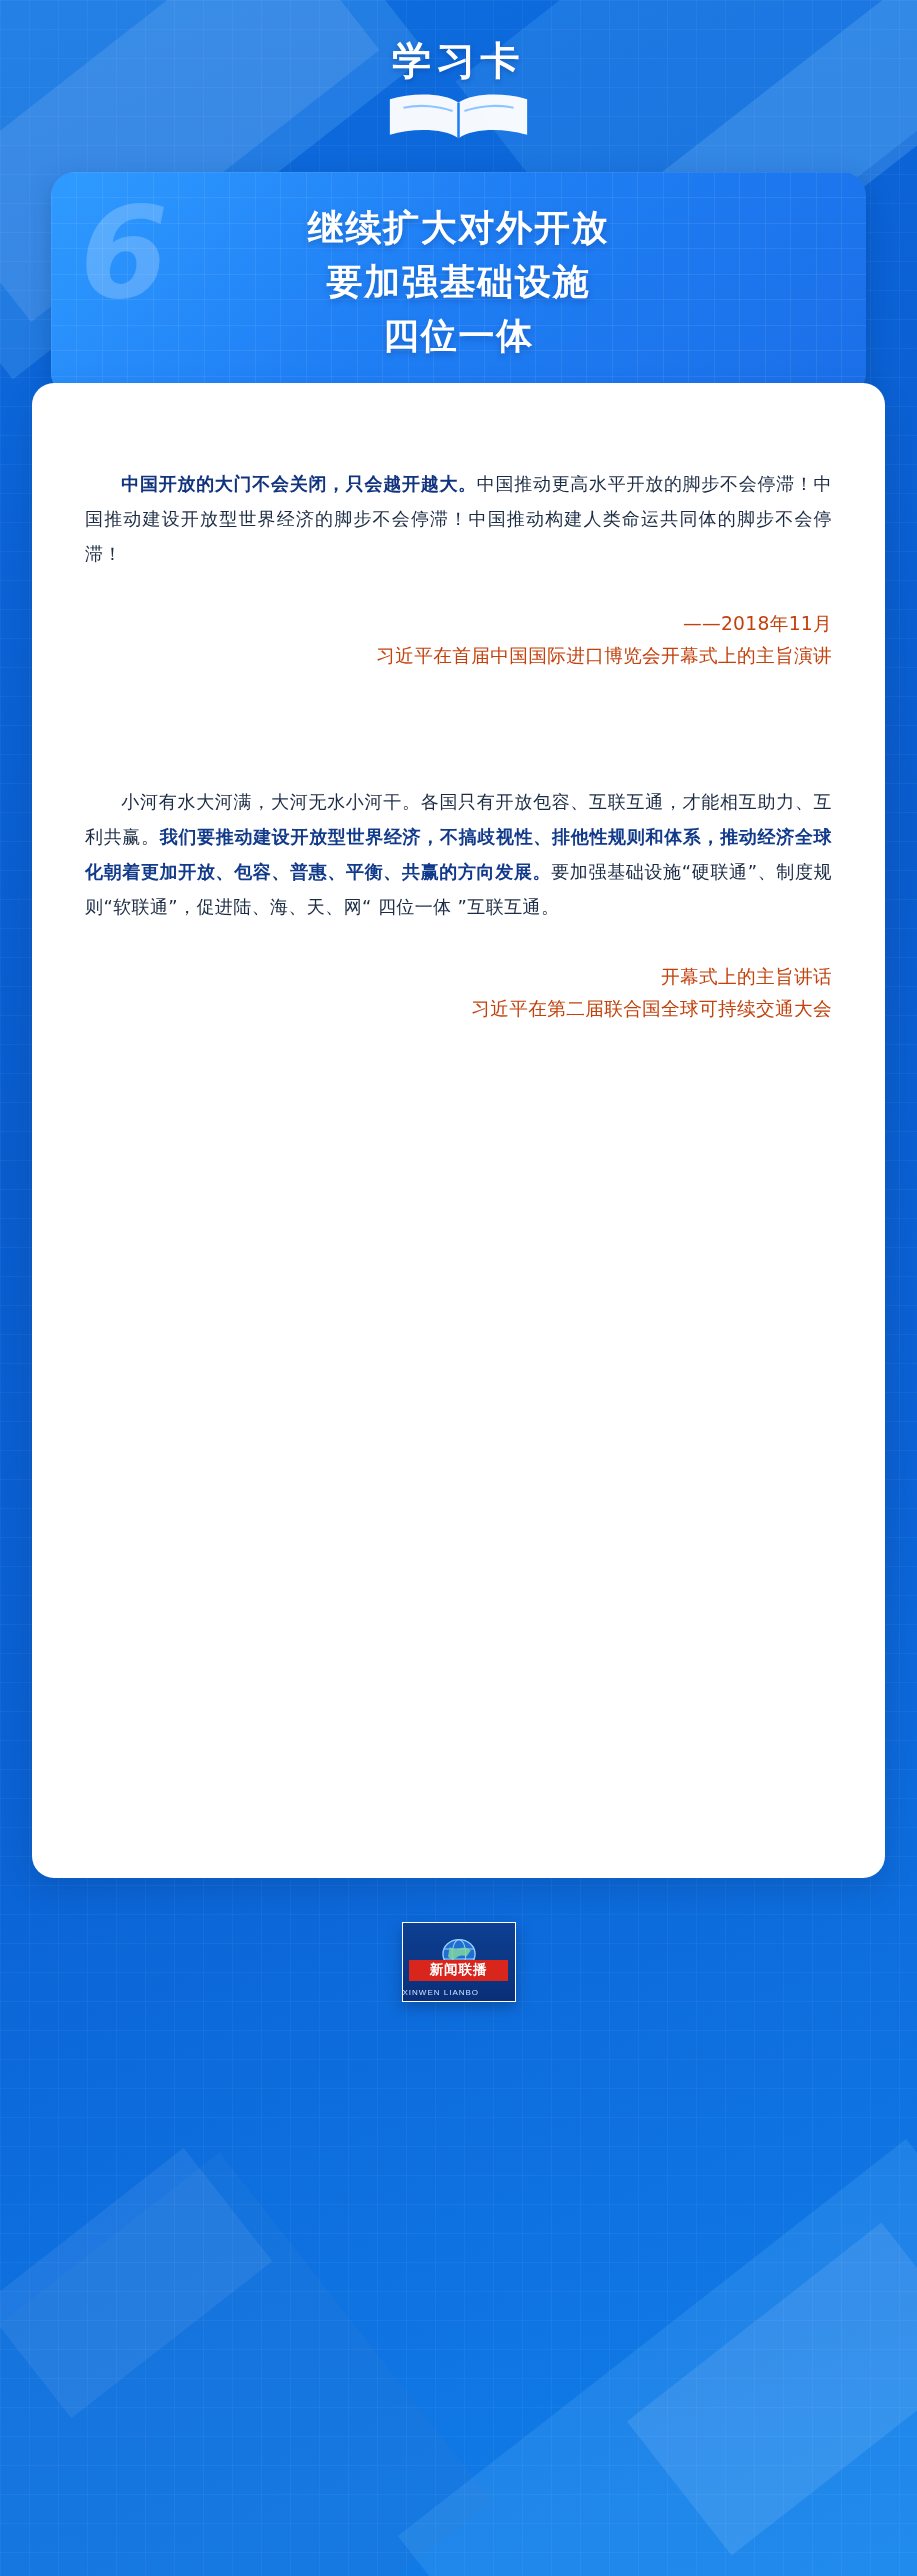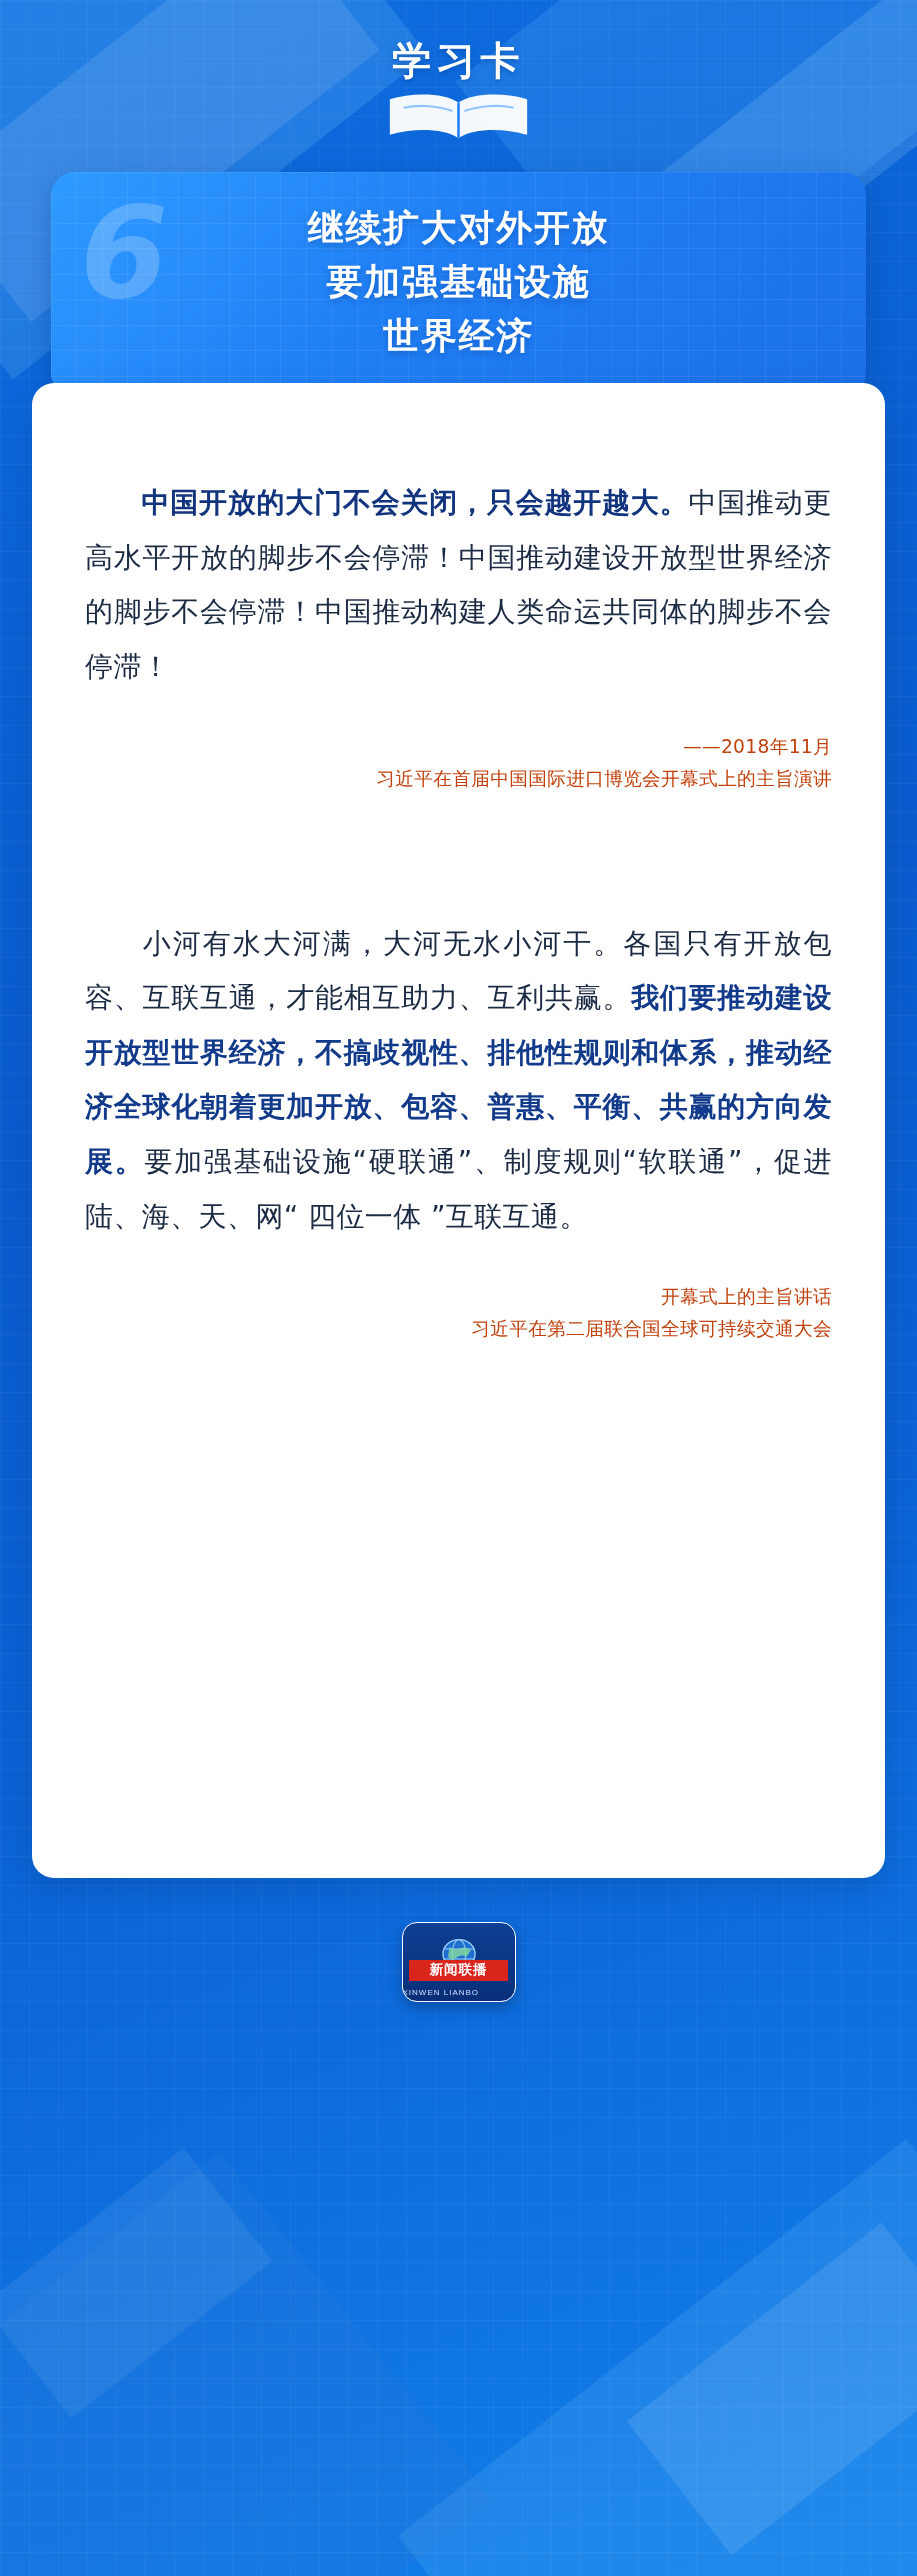--- a/index.html
+++ b/index.html
@@ -125,21 +125,21 @@
     background: #ffffff;
     border-radius: 22px;
     padding: 65px 53px 59px 53px;
     box-shadow: 0 12px 29px rgba(2,38,95,0.18);
     min-height: 1495px;
     box-sizing: border-box;
   }
 
   .para {
     font-family: "DejaVu Sans", sans-serif;
-    font-size: 28px;
+    font-size: 18px;
     line-height: 1.95;
     color: #1c2b44;
     text-align: justify;
     letter-spacing: 0.4px;
   }
   .para .indent { display: inline-block; width: 2em; }
   .para b {
     font-weight: 700;
     color: #123a8a;
   }
@@ -161,21 +161,21 @@
   .footer {
     position: relative;
     z-index: 3;
     display: flex;
     justify-content: center;
     margin-top: 44px;
   }
   .logo-box {
     width: 112px;
     height: 78px;
-    border-radius: 15px;
+    border-radius: 0;
     background: linear-gradient(180deg, #0d3f93 0%, #0a2f78 100%);
     border: 1.7px solid #ffffff;
     position: relative;
     overflow: hidden;
     box-shadow: 0 5.1px 13.6px rgba(0,25,70,0.35);
   }
   .logo-globe {
     position: absolute;
     left: 50%;
     top: 13.6px;
@@ -238,21 +238,21 @@
       </svg>
     </div>
   </div>
 
   <div class="headline-card">
     <div class="card-grid"></div>
     <div class="big-number">6</div>
     <div class="headline">
       <div>继续扩大对外开放</div>
       <div>要加强基础设施</div>
-      <div>世界经济</div>
+      <div>四位一体</div>
     </div>
   </div>
 
   <div class="content-card">
 
     <p class="para first">
       <span class="indent"></span><b>中国开放的大门不会关闭，只会越开越大。</b><span>中国推动更高水平开放的脚步不会停滞！中国推动建设开放型世界经济的脚步不会停滞！中国推动构建人类命运共同体的脚步不会停滞！</span>
     </p>
 
     <div class="source">

